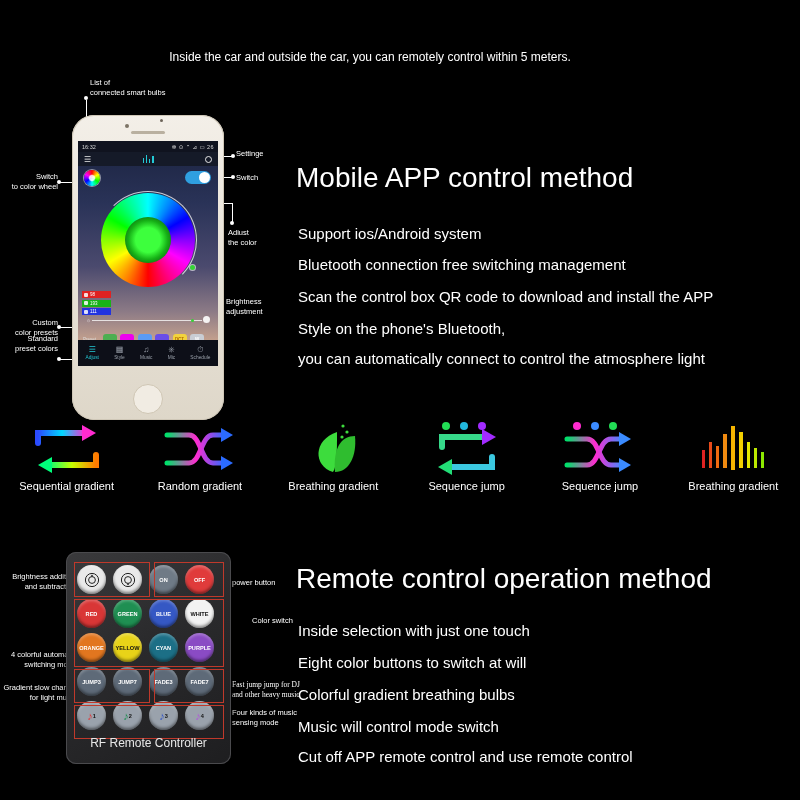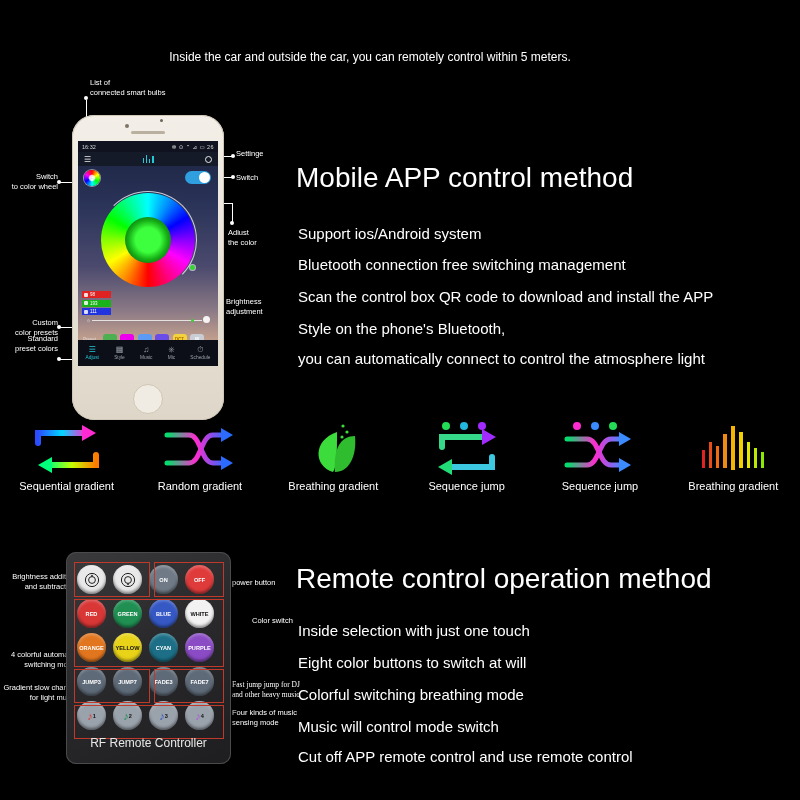--- a/index.html
+++ b/index.html
@@ -515,17 +515,17 @@
     <div class="redline" style="left:8px;  top:117px; width:76px; height:34px;"></div>
     <div class="redline" style="left:88px; top:117px; width:70px; height:34px;"></div>
     <div class="redline" style="left:8px;  top:153px; width:150px; height:34px;"></div>
 
     <div class="rname">RF Remote Controller</div>
   </div>
 
   <div class="sect-title" style="left:296px; top:563px;">Remote control operation method</div>
   <div class="bullet" style="left:298px; top:622px;">Inside selection with just one touch</div>
   <div class="bullet" style="left:298px; top:654px;">Eight color buttons to switch at will</div>
-  <div class="bullet" style="left:298px; top:686px;">Colorful switching breathing mode</div>
+  <div class="bullet" style="left:298px; top:686px;">Colorful gradient breathing bulbs</div>
   <div class="bullet" style="left:298px; top:718px;">Music will control mode switch</div>
   <div class="bullet" style="left:298px; top:748px;">Cut off APP remote control and use remote control</div>
 
 </div>
 
 </body></html>

